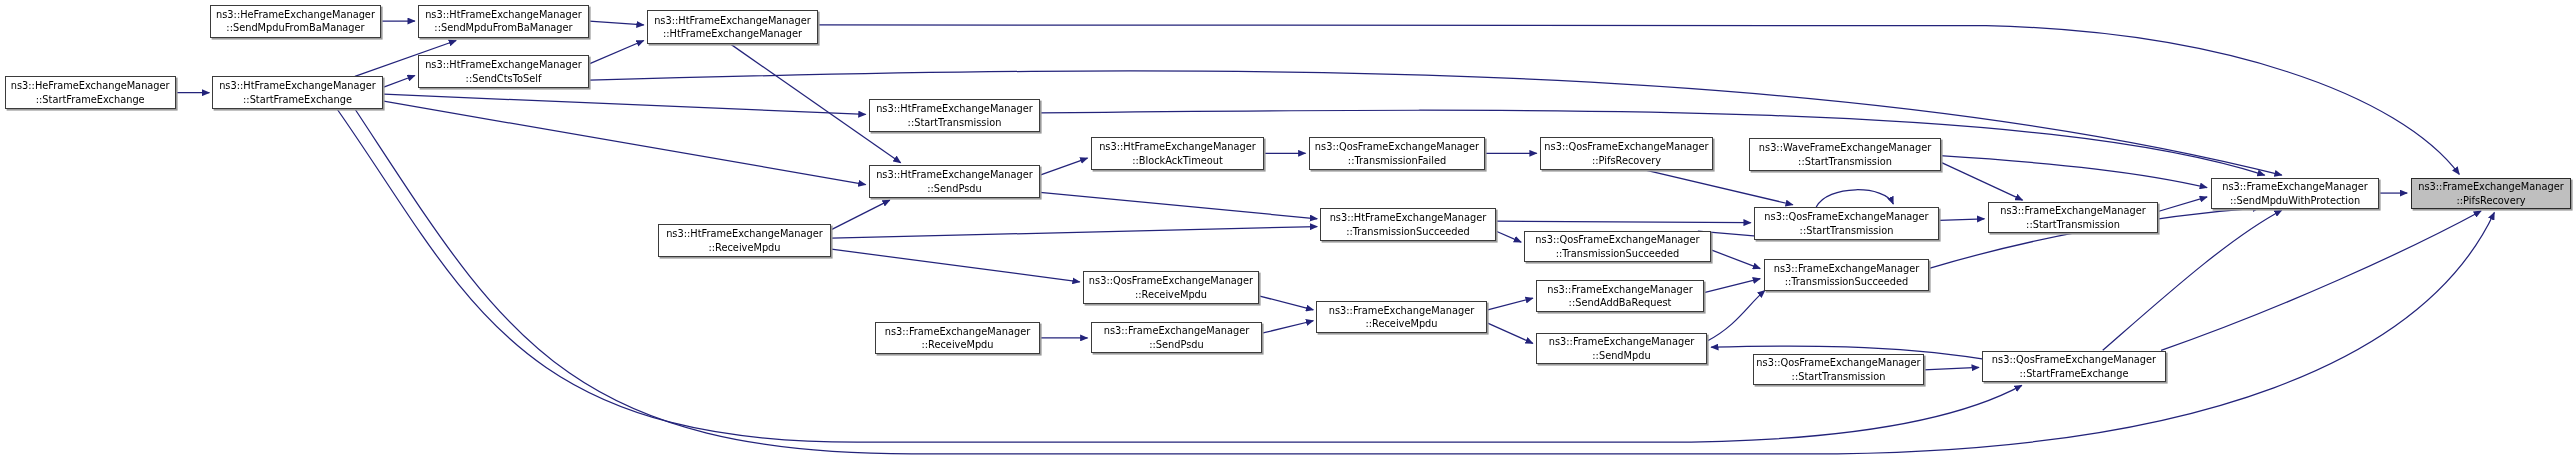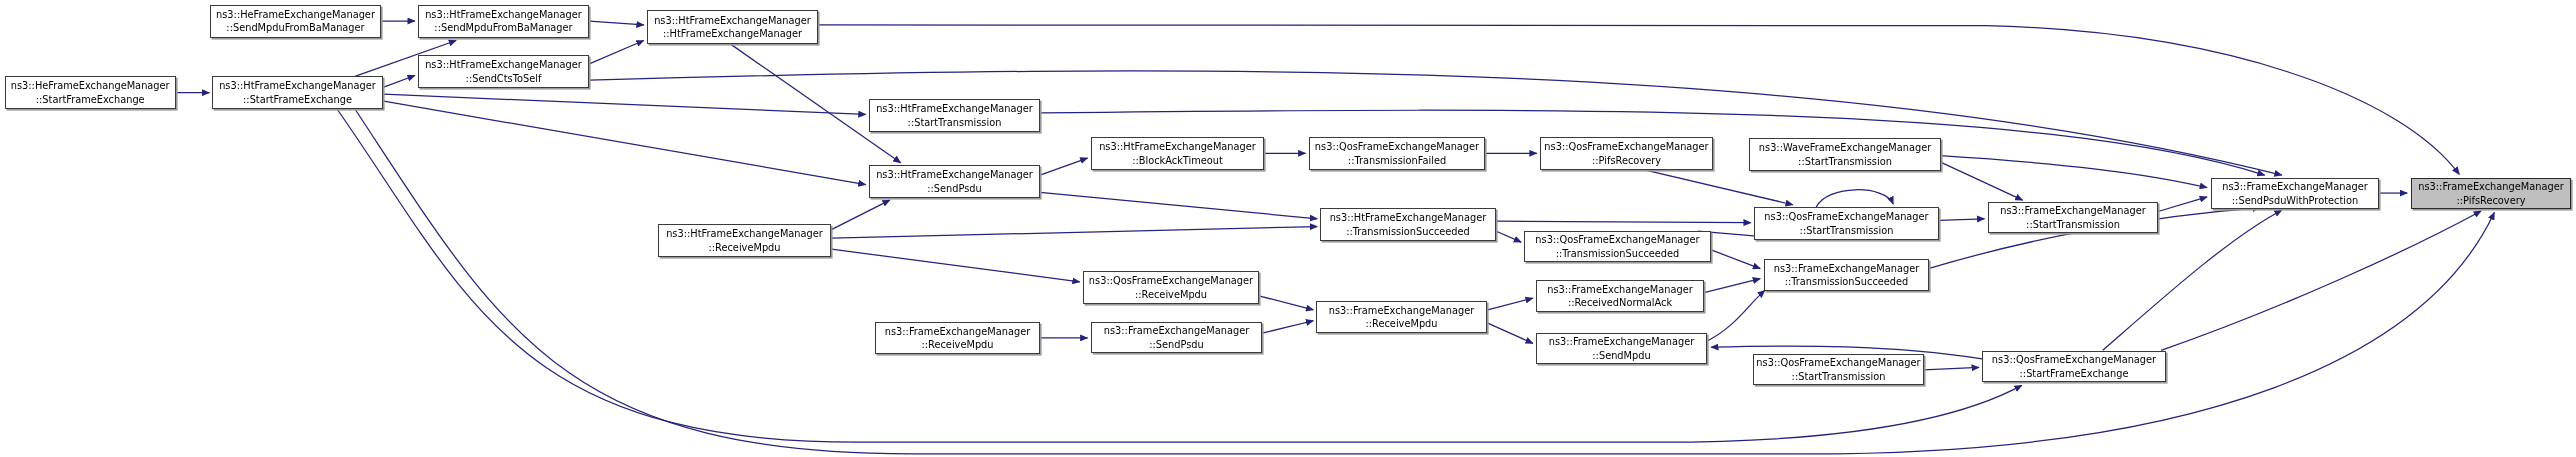--- a/index.html
+++ b/index.html
@@ -145,21 +145,21 @@
     <div class="node" style="left: 1083px; top: 271px; width: 176px; height: 33px;">
       <span class="line">ns3::QosFrameExchangeManager</span>
       <span class="line">::ReceiveMpdu</span>
     </div>
     <div class="node" style="left: 1316px; top: 301px; width: 171px; height: 32px;">
       <span class="line">ns3::FrameExchangeManager</span>
       <span class="line">::ReceiveMpdu</span>
     </div>
     <div class="node" style="left: 1536px; top: 280px; width: 168px; height: 32px;">
       <span class="line">ns3::FrameExchangeManager</span>
-      <span class="line">::ReceivedNormalAck</span>
+      <span class="line">::SendAddBaRequest</span>
     </div>
     <div class="node" style="left: 875px; top: 322px; width: 165px; height: 32px;">
       <span class="line">ns3::FrameExchangeManager</span>
       <span class="line">::ReceiveMpdu</span>
     </div>
     <div class="node" style="left: 1091px; top: 322px; width: 171px; height: 31px;">
       <span class="line">ns3::FrameExchangeManager</span>
       <span class="line">::SendPsdu</span>
     </div>
     <div class="node" style="left: 1536px; top: 333px; width: 171px; height: 31px;">
@@ -169,20 +169,20 @@
     <div class="node" style="left: 1753px; top: 354px; width: 171px; height: 31px;">
       <span class="line">ns3::QosFrameExchangeManager</span>
       <span class="line">::StartTransmission</span>
     </div>
     <div class="node" style="left: 1982px; top: 351px; width: 184px; height: 31px;">
       <span class="line">ns3::QosFrameExchangeManager</span>
       <span class="line">::StartFrameExchange</span>
     </div>
     <div class="node" style="left: 2211px; top: 178px; width: 168px; height: 31px;">
       <span class="line">ns3::FrameExchangeManager</span>
-      <span class="line">::SendPsduWithProtection</span>
+      <span class="line">::SendMpduWithProtection</span>
     </div>
     <div class="node hl" style="left: 2411px; top: 178px; width: 160px; height: 31px;">
       <span class="line">ns3::FrameExchangeManager</span>
       <span class="line">::PifsRecovery</span>
     </div>
   </div>
 
 
 </body></html>

